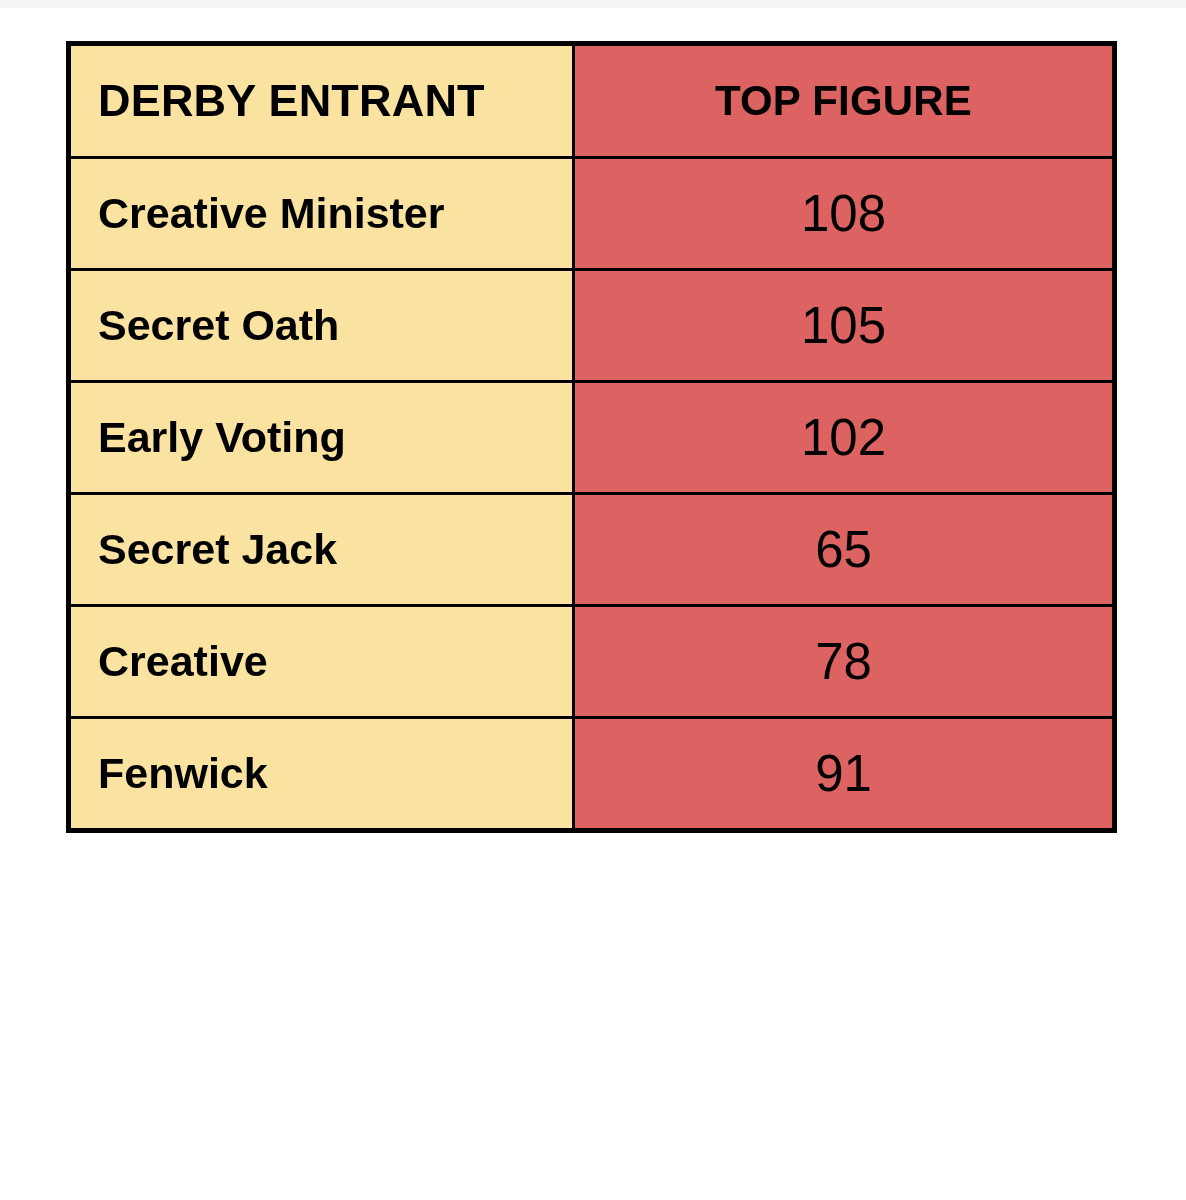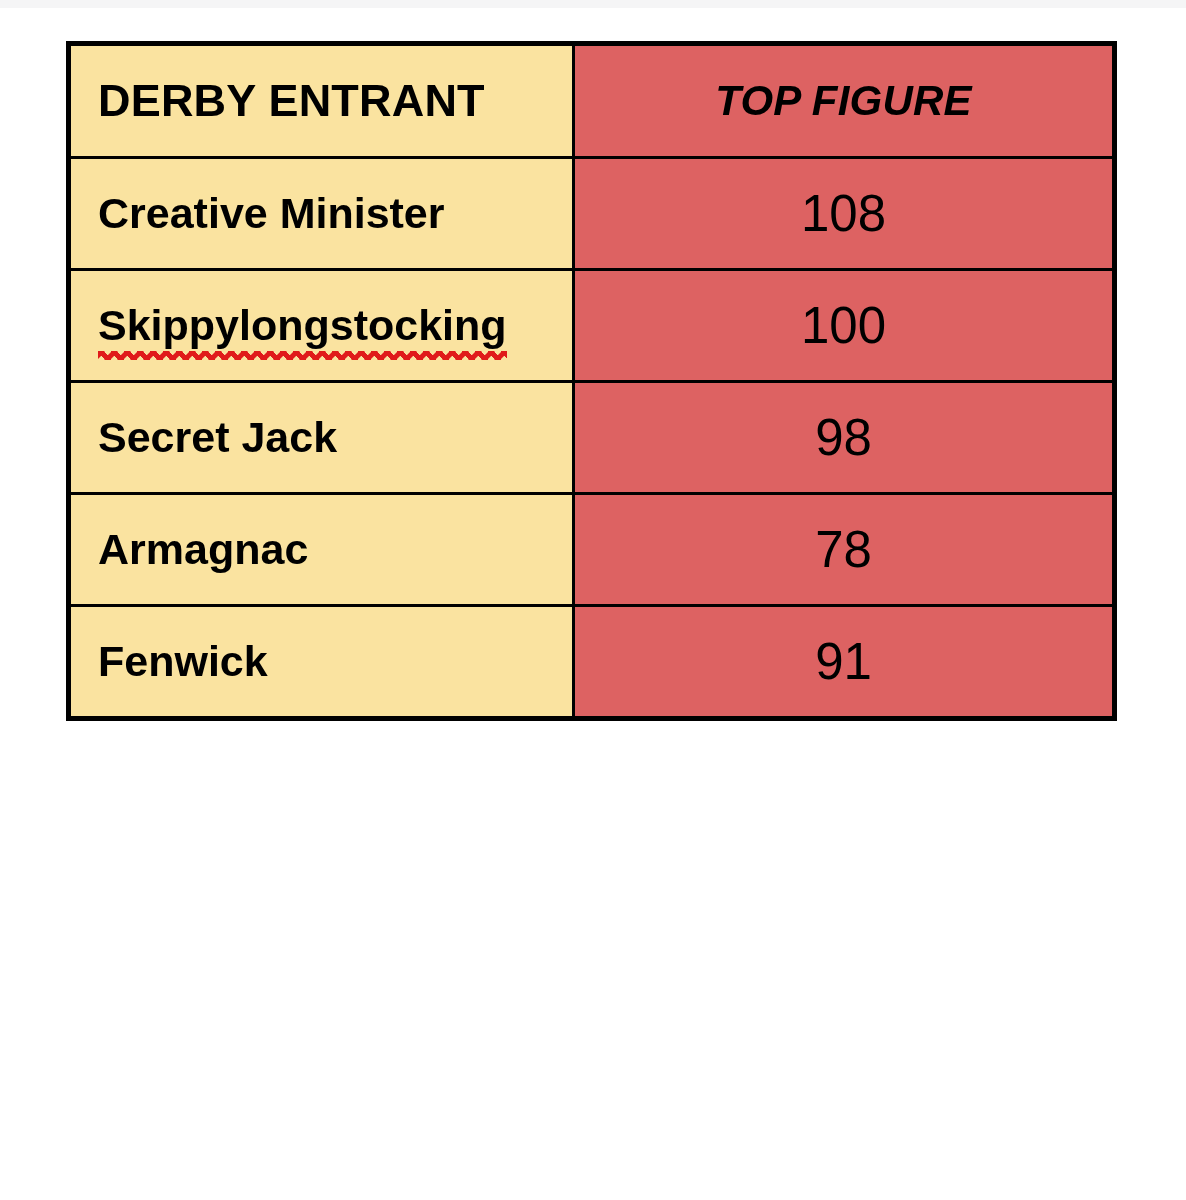--- a/index.html
+++ b/index.html
@@ -62,21 +62,20 @@
   }
   th.head-value {
     background: #dd6262;
     height: 110px;
     text-align: center;
     padding: 0;
     font-size: 42px;
     font-weight: bold;
     letter-spacing: 0.2px;
     vertical-align: middle;
-    font-style: italic;
   }
 
   
   td.cell-name {
     background: #fae3a0;
     height: 109px;
     text-align: left;
     padding: 0 0 0 27px;
     font-size: 43px;
     font-weight: normal;
@@ -132,29 +131,33 @@
         <th class="head-name">DERBY ENTRANT</th>
         <th class="head-value">TOP FIGURE</th>
       </tr>
     </thead>
     <tbody id="table-body">
         <tr>
           <td class="cell-name"><span class="name-text">Creative Minister</span></td>
           <td class="cell-value">108</td>
         </tr>
         <tr>
-          <td class="cell-name"><span class="name-text misspelled">Skippylongstocking</span></td>
-          <td class="cell-value">100</td>
+          <td class="cell-name"><span class="name-text">Secret Oath</span></td>
+          <td class="cell-value">105</td>
+        </tr>
+        <tr>
+          <td class="cell-name"><span class="name-text">Early Voting</span></td>
+          <td class="cell-value">102</td>
         </tr>
         <tr>
           <td class="cell-name"><span class="name-text">Secret Jack</span></td>
-          <td class="cell-value">98</td>
+          <td class="cell-value">65</td>
         </tr>
         <tr>
-          <td class="cell-name"><span class="name-text">Armagnac</span></td>
+          <td class="cell-name"><span class="name-text">Creative</span></td>
           <td class="cell-value">78</td>
         </tr>
         <tr>
           <td class="cell-name"><span class="name-text">Fenwick</span></td>
           <td class="cell-value">91</td>
         </tr>
       </tbody>
   </table>
 </div>
 

